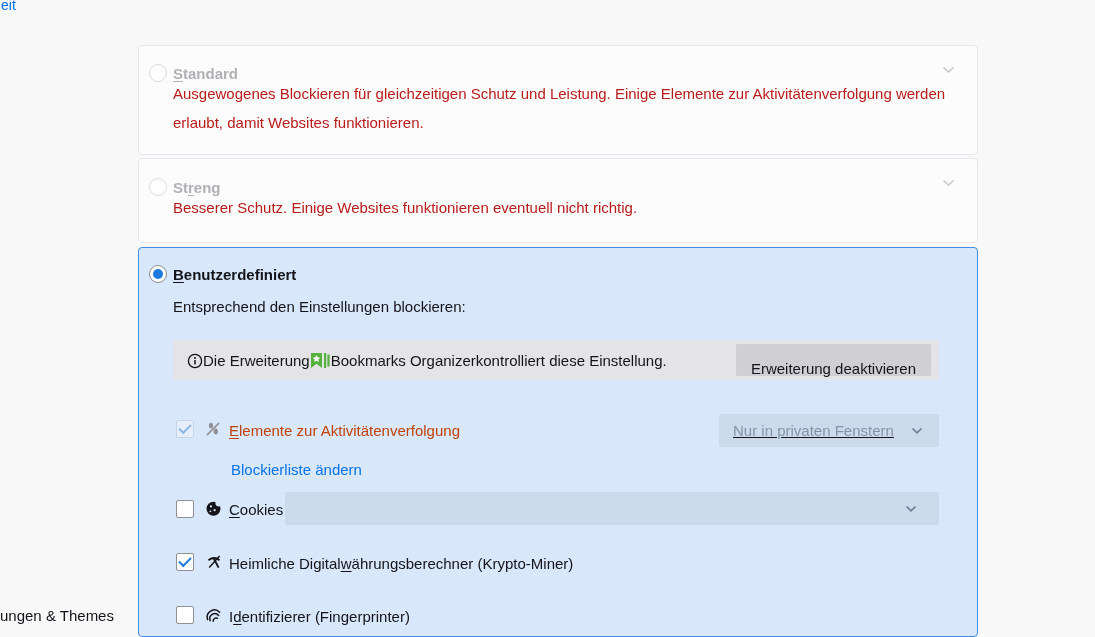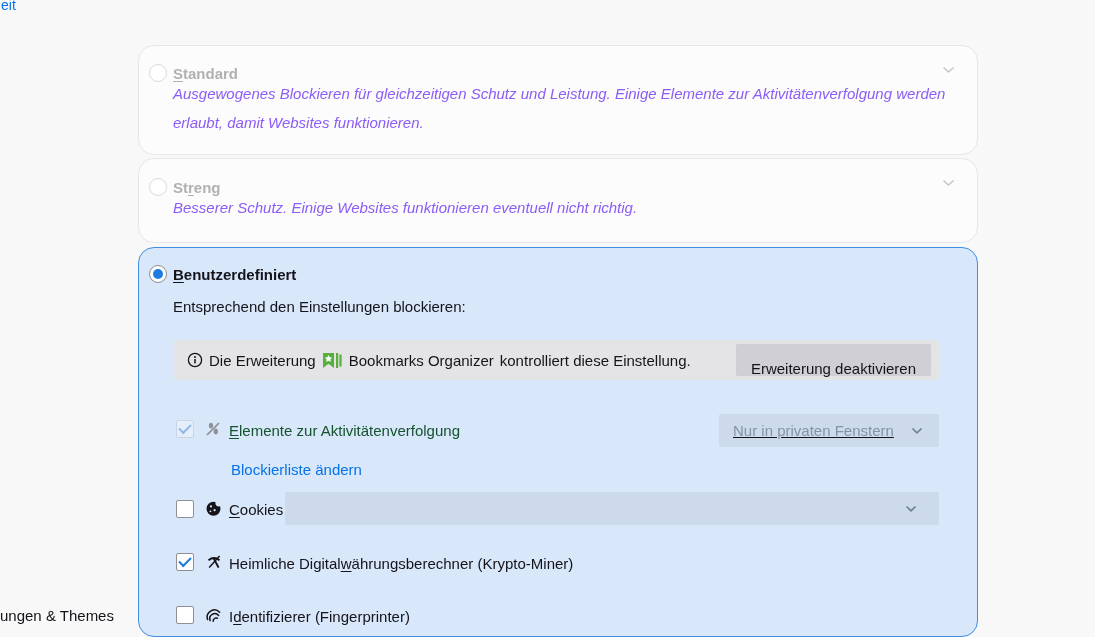--- a/index.html
+++ b/index.html
@@ -10,27 +10,27 @@
     font-family:"Liberation Sans", sans-serif;
     font-size:15px;
     color:#15141a;
     overflow:hidden;
   }
   .abs{position:absolute;}
   a.link{color:#0572e8;text-decoration:none;cursor:pointer;}
   
   .card{
     position:absolute;left:138px;width:840px;
-    background:#fcfcfc;border:1px solid #e7e7e9;border-radius:16px;
+    background:#fcfcfc;border:1px solid #e7e7e9;border-radius:4px;
     box-sizing:border-box;
   }
   .card.selected{background:#d8e7fa;border:1px solid #3f8ee3;}
   .opt-label{font-weight:700;}
   .opt-label.dim{color:#b1b1b3;}
-  .opt-desc{color:#8b5cf6;line-height:29px;margin:0;font-style:italic;}
+  .opt-desc{color:#b91c1c;line-height:29px;margin:0;}
   .chev-card{position:absolute;right:22px;top:20px;}
   
   .radio{
     position:absolute;width:18px;height:18px;border-radius:50%;
     background:#fff;border:1px solid #dadade;box-sizing:border-box;
   }
   .radio.on{border-color:#8c8c91;}
   .radio.on::after{
     content:"";position:absolute;left:3px;top:3px;width:10px;height:10px;
     border-radius:50%;background:#1f7ae0;
@@ -54,29 +54,29 @@
     padding:0 14px;box-sizing:border-box;cursor:default;text-decoration:underline;
   }
   .select .val{color:#8494a6;}
   .select .chev{position:absolute;right:16px;top:13px;}
   
   .notice{
     position:absolute;left:34px;top:92px;width:766px;height:40px;
     background:#e4e4e7;border-radius:4px;box-sizing:border-box;
     display:flex;align-items:center;padding-left:14px;
   }
-  .notice .txt{display:flex;align-items:center;gap:6px;white-space:nowrap;}
+  .notice .txt{display:flex;align-items:flex-end;white-space:nowrap;}
   .btn{
     position:absolute;right:8px;top:4px;height:32px;
     background:#d0d0d4;border:none;border-radius:2px;
     font-family:inherit;font-size:15px;color:#15141a;
     padding:16px 15px;cursor:pointer;
   }
   .row-label{white-space:nowrap;}
-  .row-label.dim{color:#14532d;}
+  .row-label.dim{color:#c2410c;}
   u{text-underline-offset:2px;}
   svg{display:block;}
 </style>
 </head>
 <body>
 
 <div class="page">
 
   <div class="abs" style="left:1px;top:-3px;color:#0572e8;font-size:14px;">eit</div>
   <div class="abs" style="left:0px;top:607px;">ungen &amp; Themes</div>

